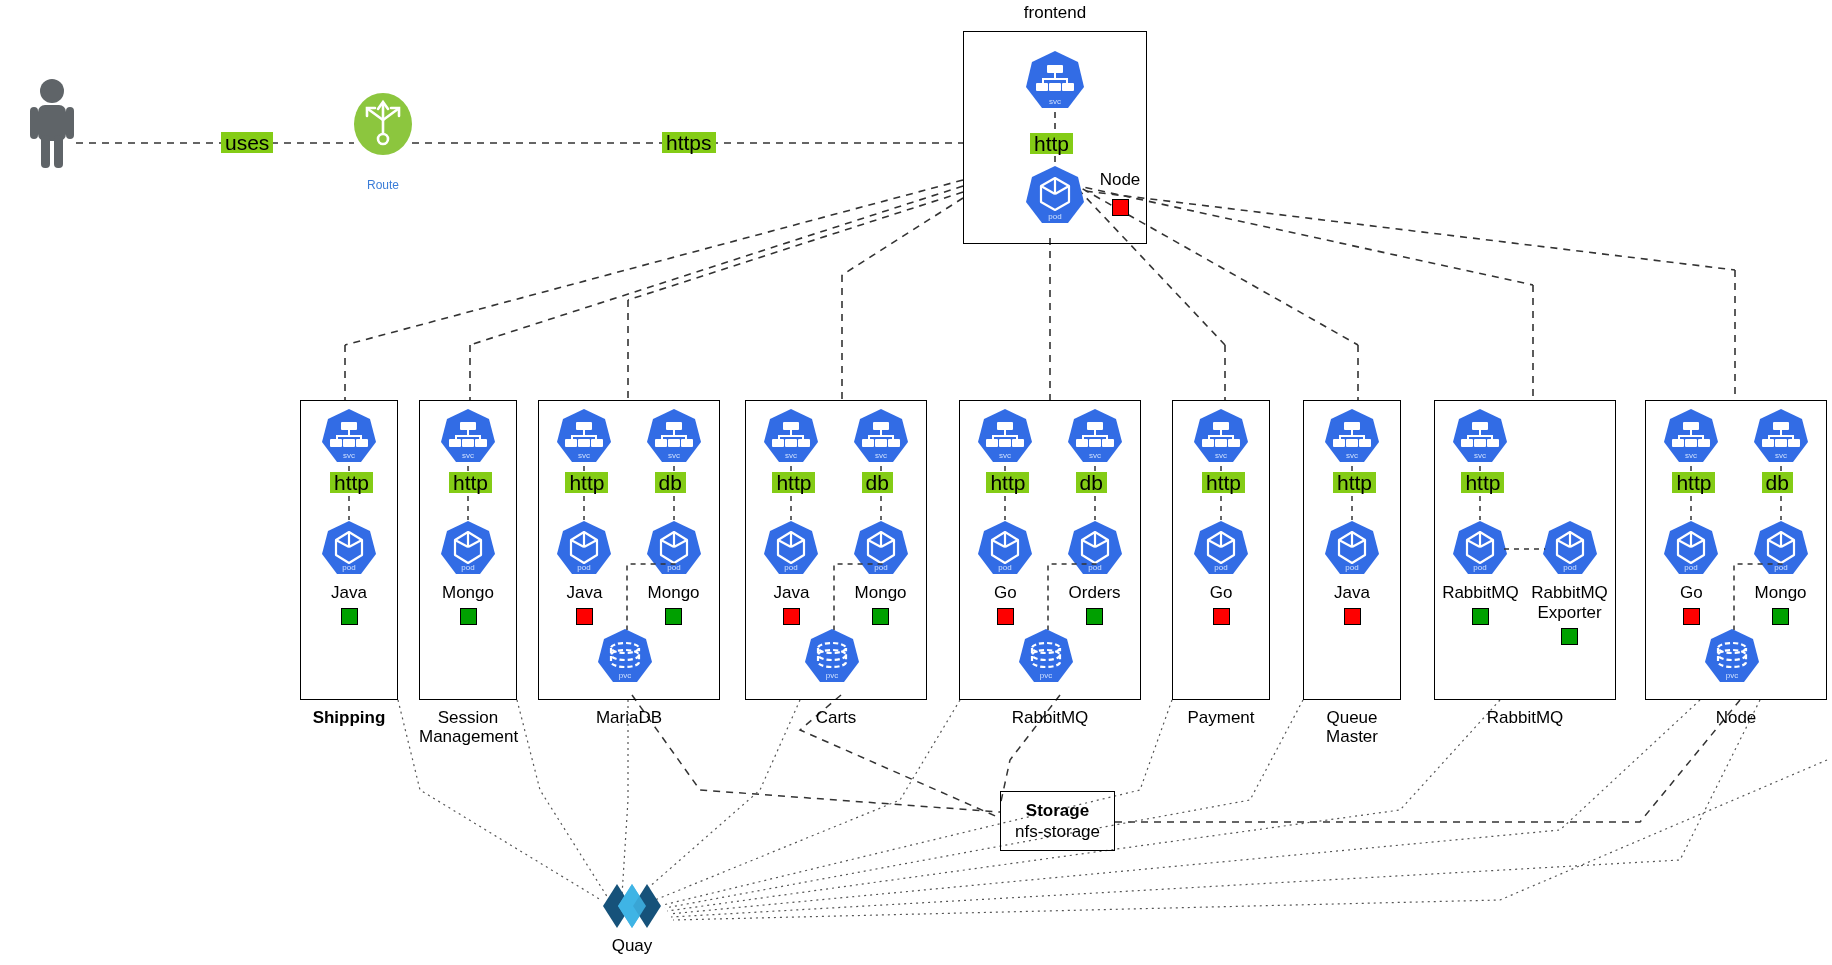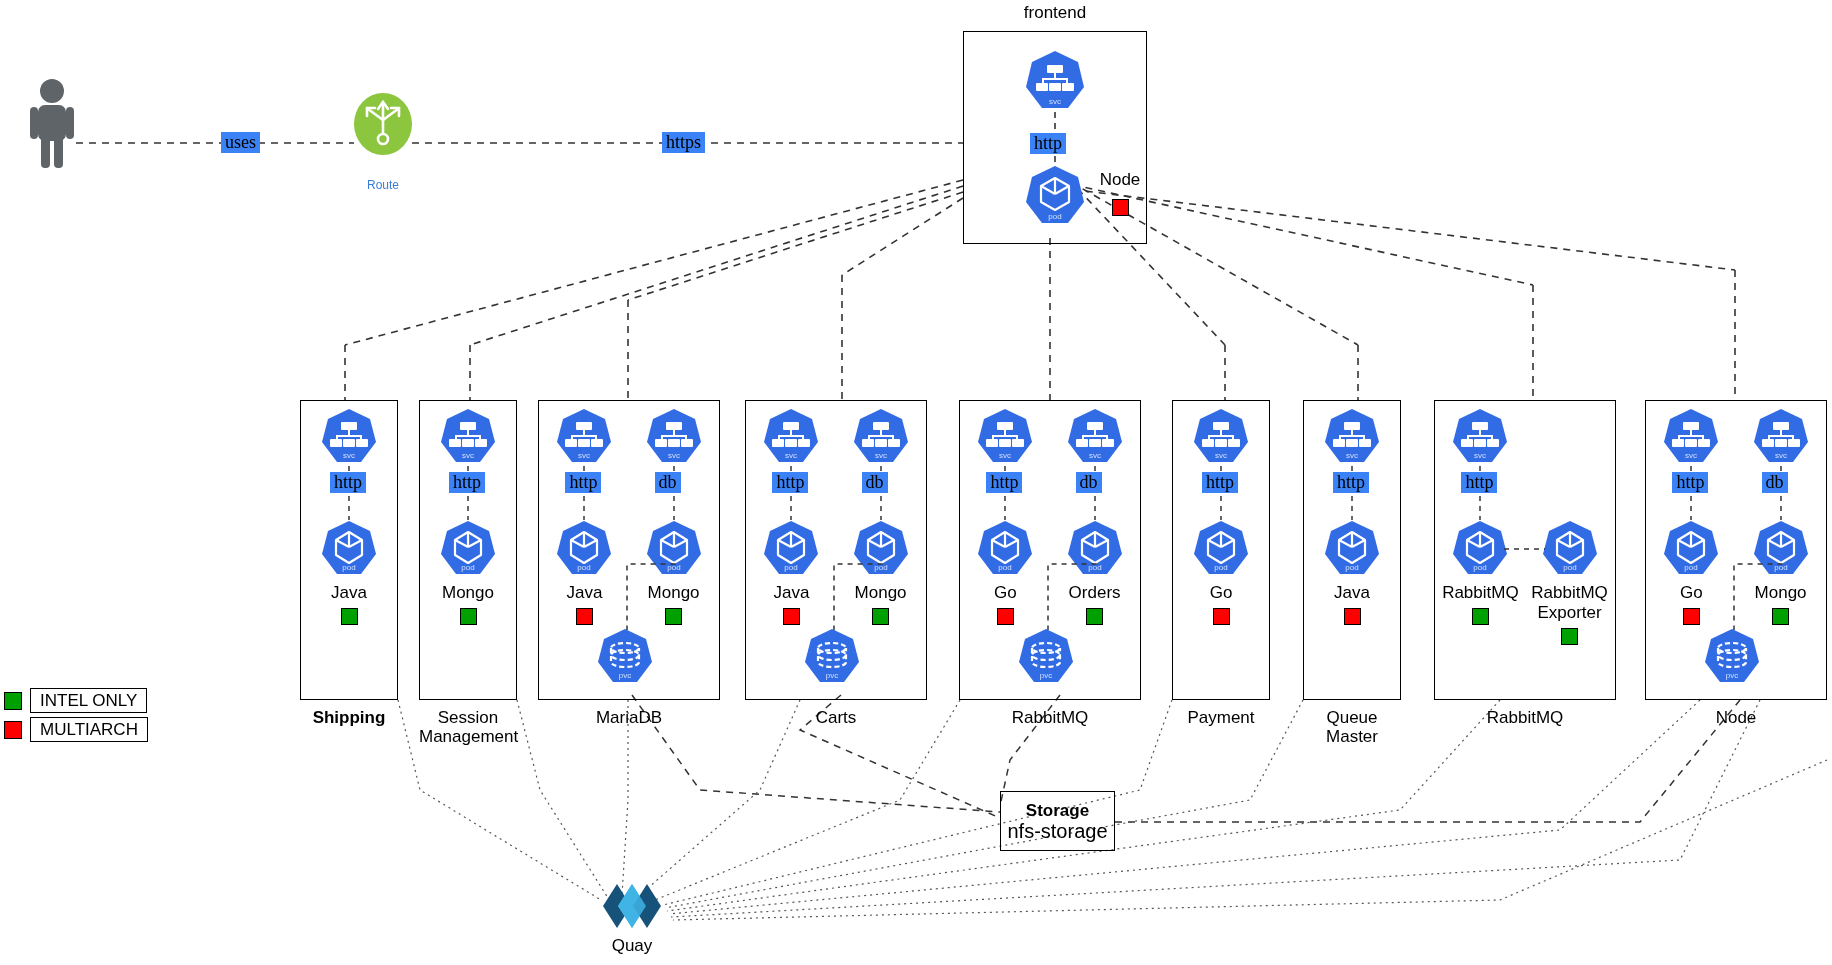--- a/index.html
+++ b/index.html
@@ -36,28 +36,28 @@
   #person{position:absolute;left:30px;top:78px;width:44px;height:90px;}
 
   
   #route-icon{position:absolute;left:354px;top:93px;width:58px;height:62px;}
 
   
   #storage-box{position:absolute;left:1000px;top:791px;width:115px;height:60px;
                border:1.6px solid #000;box-sizing:border-box;display:flex;flex-direction:column;
                align-items:center;justify-content:center;line-height:21px;}
   #storage-box .t1{font-weight:bold;font-size:17px;}
-  #storage-box .t2{font-size:20px;}
+  #storage-box .t2{font-size:17px;}
 
   
   #quay{position:absolute;left:601px;top:884px;width:62px;height:44px;}
   #quay-label{position:absolute;left:571px;top:936px;width:122px;text-align:center;font-size:17px;}
 
   
-  .edgelbl{position:absolute;font-size:18px;background:#3b82f6;padding:0 4px;line-height:21px;font-family:Liberation Serif, serif;}
+  .edgelbl{position:absolute;font-size:21px;background:#84cc16;padding:0 4px;line-height:21px;}
 </style>
 </head>
 <body>
 
 <div id="canvas">
 
   <svg id="edges" viewBox="0 0 1832 965" xmlns="http://www.w3.org/2000/svg">
     <g fill="none" stroke="#333" stroke-width="1.6" stroke-dasharray="7,6">
 
       <line x1="76" y1="143" x2="354" y2="143"></line>
@@ -170,30 +170,20 @@
         <line x1="31" y1="29" x2="45" y2="21"></line>
         <line x1="31" y1="29" x2="17" y2="21"></line>
       </g>
       <text x="31" y="54" font-size="8" fill="#cfe0ff" text-anchor="middle" font-family="Liberation Sans, sans-serif">pod</text>
     </svg>
   </div>
 
   <div class="lbl" style="left:1085px;top:170px;width:70px;">Node</div>
   <div class="sq" style="left:1112px;top:199px;background:#fe0000;"></div>
 
-  <div id="legend">
-    <div class="leg-row">
-      <div class="leg-sw" style="background:#00a000;"></div>
-      <div class="leg-box">INTEL ONLY</div>
-    </div>
-    <div class="leg-row">
-      <div class="leg-sw" style="background:#fe0000;"></div>
-      <div class="leg-box">MULTIARCH</div>
-    </div>
-  </div>
 
   <div id="services-layer">
       <div class="group" style="left:300px;top:400px;width:98px;height:300px;"></div>
       <div class="group-title" style="left:300px;top:708px;width:98px;font-weight:bold;">Shipping</div>
       <div class="k8s" style="left:320px;top:408px;">
         <svg viewBox="0 0 58 58" xmlns="http://www.w3.org/2000/svg">
   <polygon points="29,1 50,11 56,34 41,54 17,54 2,34 8,11" fill="#326ce5"></polygon>
   <g fill="#fff">
     <rect x="21" y="14" width="16" height="8" rx="1"></rect>
     <rect x="10" y="31" width="12" height="8" rx="1"></rect>

